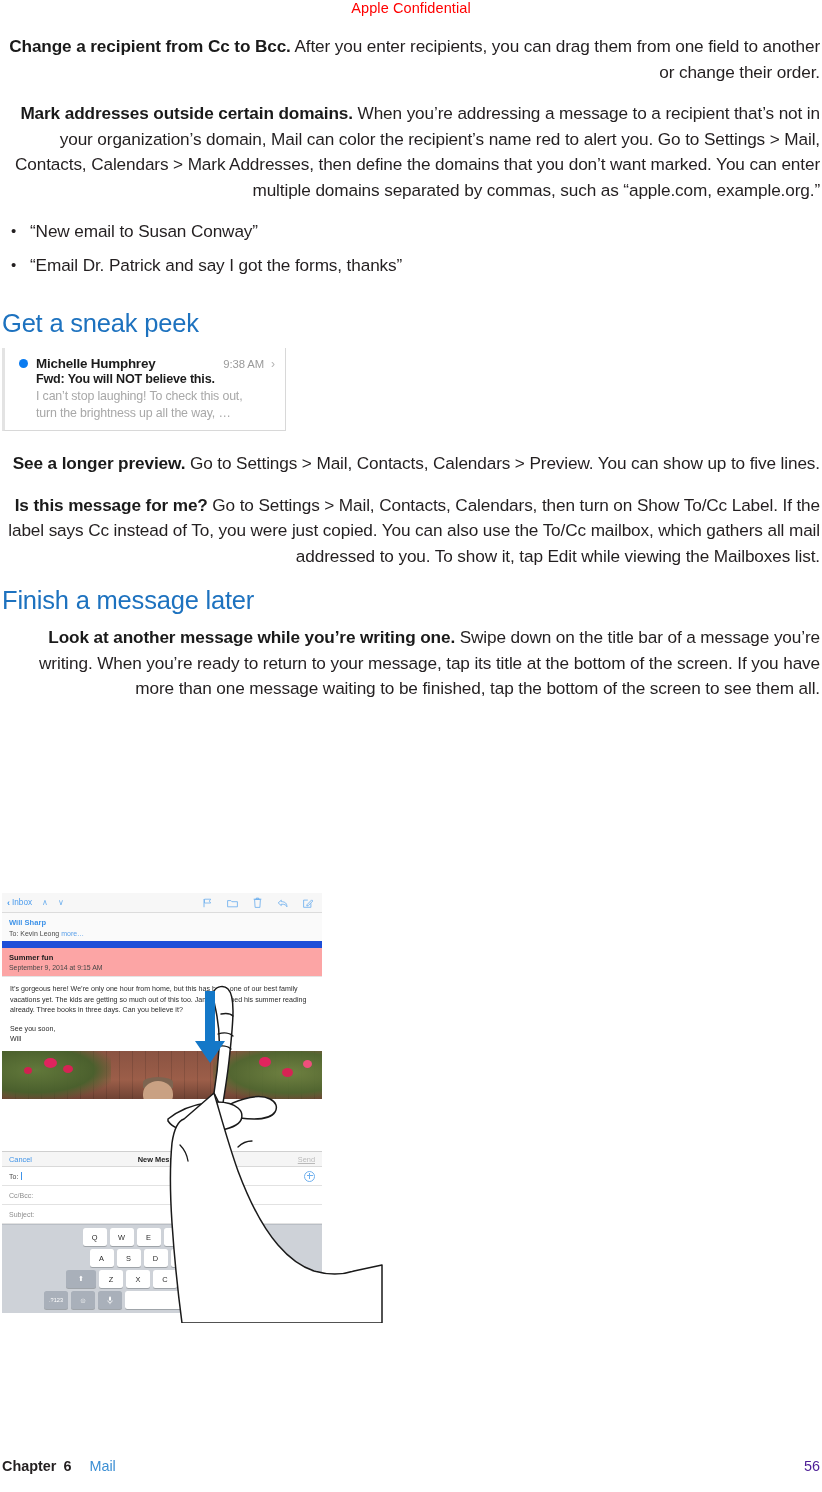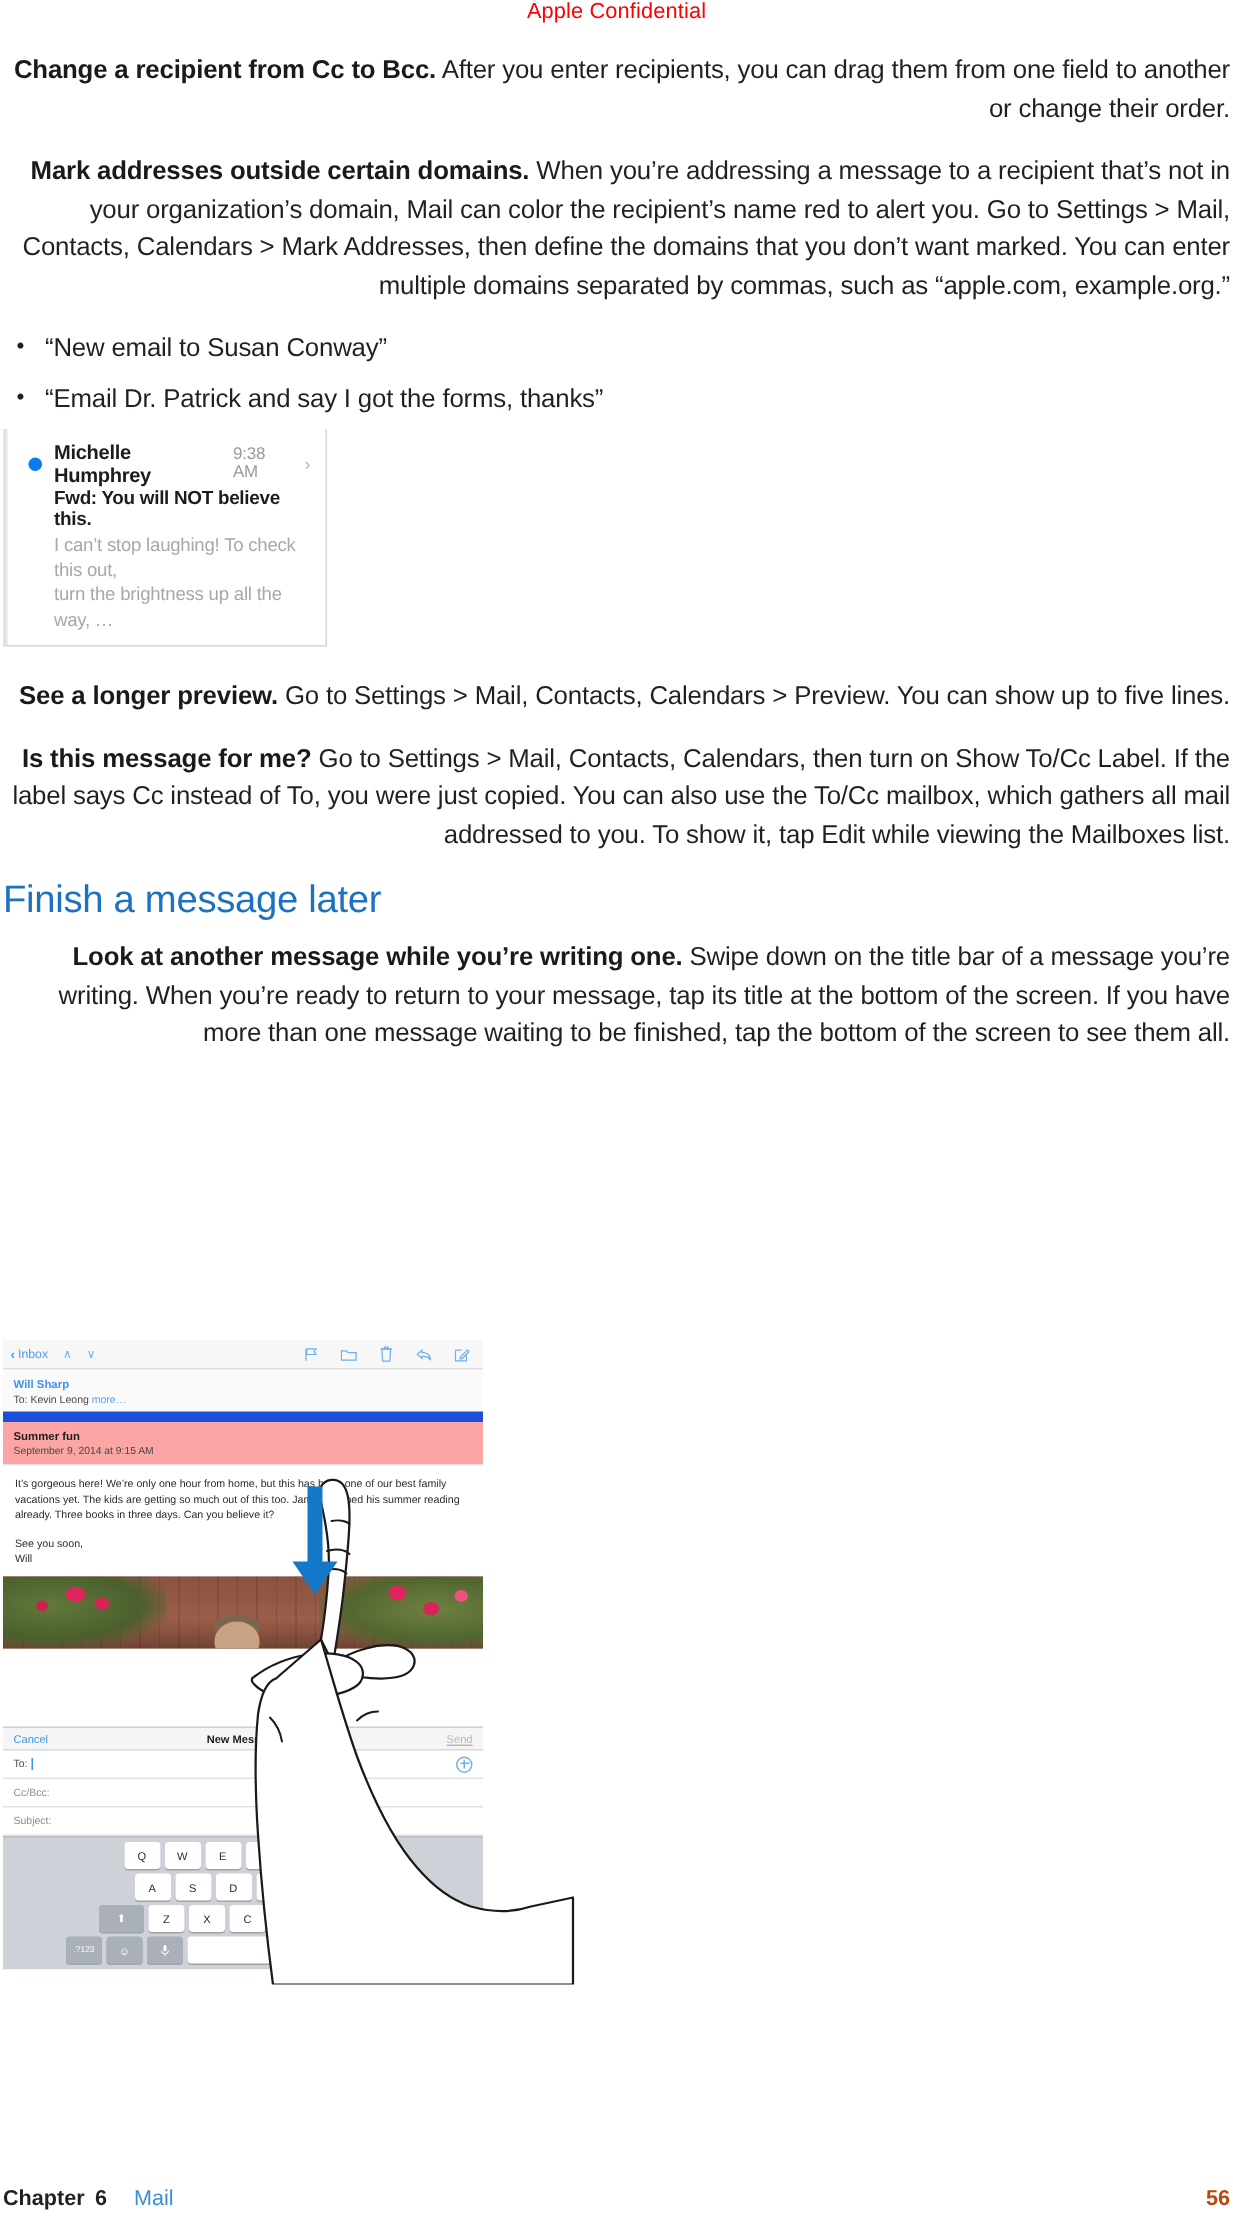--- a/index.html
+++ b/index.html
@@ -82,21 +82,21 @@
     font-weight: normal;
     color: #1d72bf;
     margin: 0 0 10px 0;
     letter-spacing: -0.2px;
     line-height: 30px;
   }
 
   
   .peek-wrap {
     position: relative;
-    width: 216px;
+    width: 284px;
     margin: 0 0 20px 0;
     border-left: 3px solid #e3e3e3;
     border-right: 1px solid #d8d8d8;
     border-bottom: 1px solid #d8d8d8;
     box-sizing: border-box;
     padding: 8px 10px 9px 14px;
     background: #ffffff;
   }
   .peek-row1 {
     display: flex;
@@ -400,41 +400,42 @@
     left: 2px;
     bottom: 18px;
     width: 818px;
     display: flex;
     align-items: baseline;
     font-size: 14.4px;
   }
   .footer .chapter { font-weight: bold; color: #231f20; }
   .footer .chapnum { font-weight: bold; color: #231f20; margin-left: 7px; }
   .footer .section-name { color: #3c8fd4; margin-left: 18px; }
-  .footer .pagenum { margin-left: auto; font-weight: bold; color: #c2410c; }
+  .footer .pagenum { margin-left: auto; font-weight: normal; color: #4c1d95; }
 </style>
 </head>
 <body>
 
 <div class="page">
 
   <div class="confidential">Apple Confidential</div>
 
   <div class="content">
 
     <p class="body"><b>Change a recipient from Cc to Bcc.</b><span> After you enter recipients, you can drag them from one field to another or change their order.</span></p>
 
     <p class="body"><b>Mark addresses outside certain domains.</b><span> When you’re addressing a message to a recipient that’s not in your organization’s domain, Mail can color the recipient’s name red to alert you. Go to Settings &gt; Mail, Contacts, Calendars &gt; Mark Addresses, then define the domains that you don’t want marked. You can enter multiple domains separated by commas, such as “apple.com, example.org.”</span></p>
 
 
     <ul class="bullets">
       <li>“New email to Susan Conway”</li>
       <li>“Email Dr. Patrick and say I got the forms, thanks”</li>
     </ul>
 
+    <h2 class="section" style="margin-top:30px;">Get a sneak peek</h2>
 
     <div class="peek-wrap">
       <div class="peek-row1">
         <span class="peek-dot"></span>
         <span class="peek-name">Michelle Humphrey</span>
         <span class="peek-time">9:38 AM</span>
         <span class="peek-chevron">›</span>
       </div>
       <div class="peek-subject">Fwd: You will NOT believe this.</div>
       <div class="peek-preview">I can’t stop laughing! To check this out,</div>

